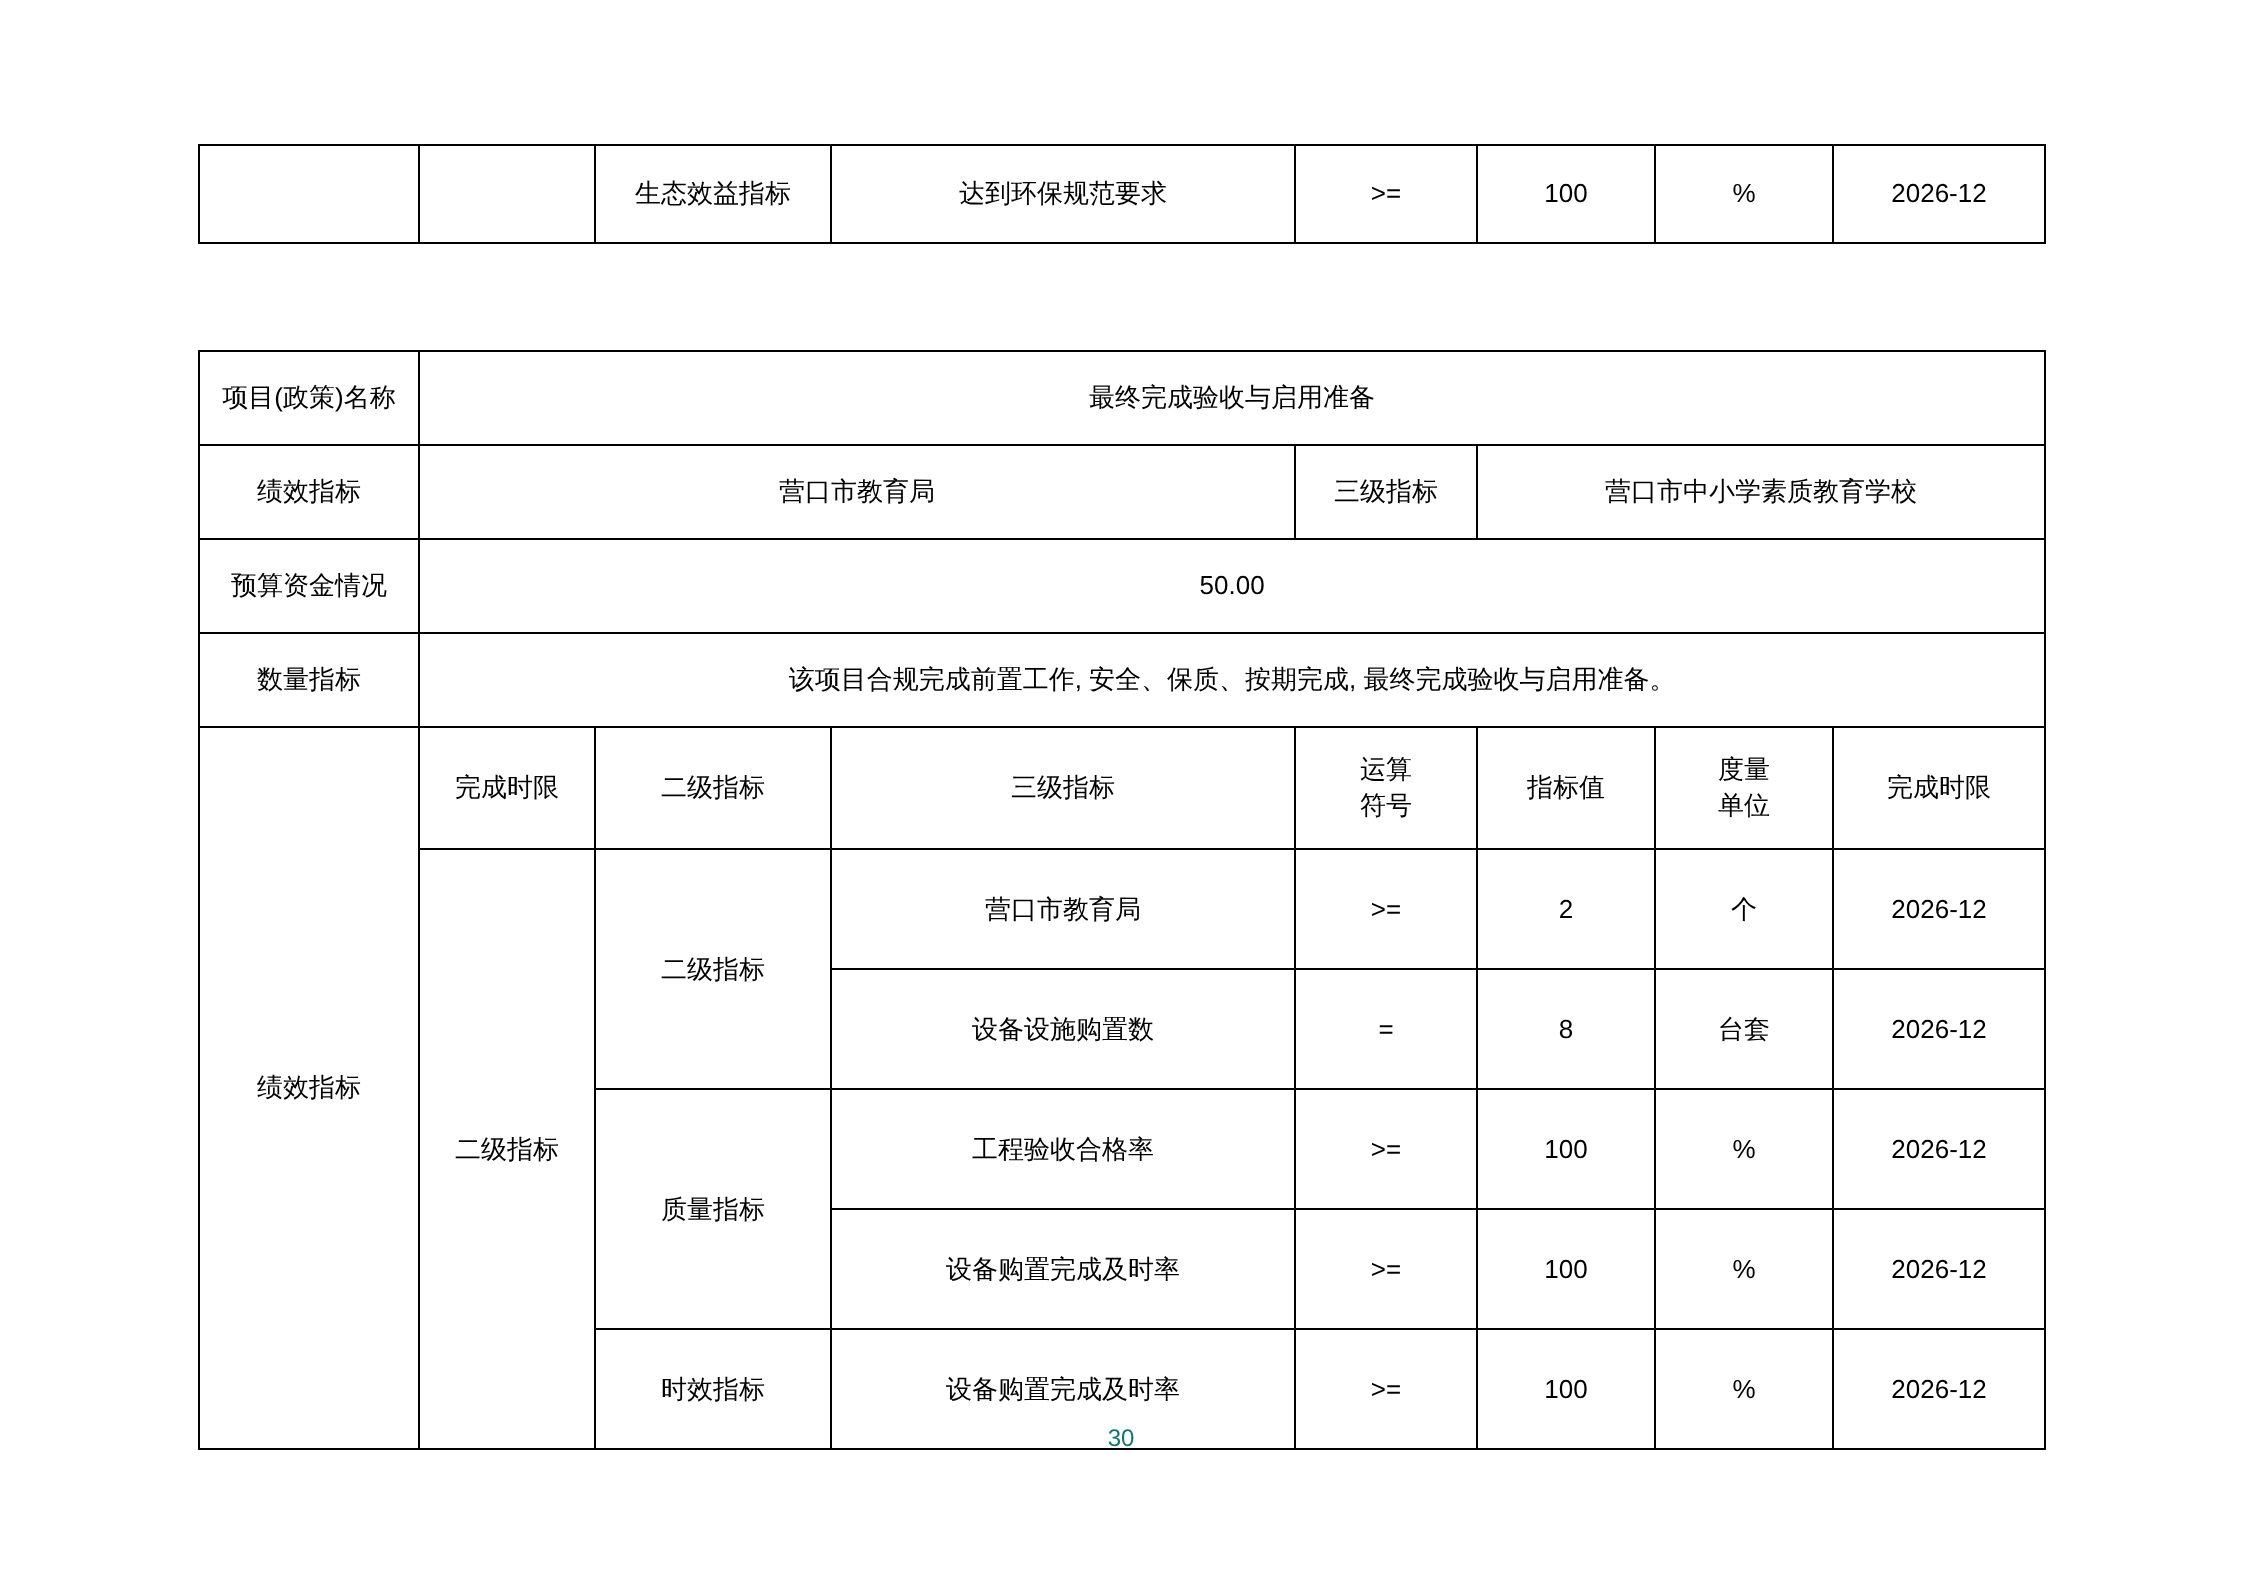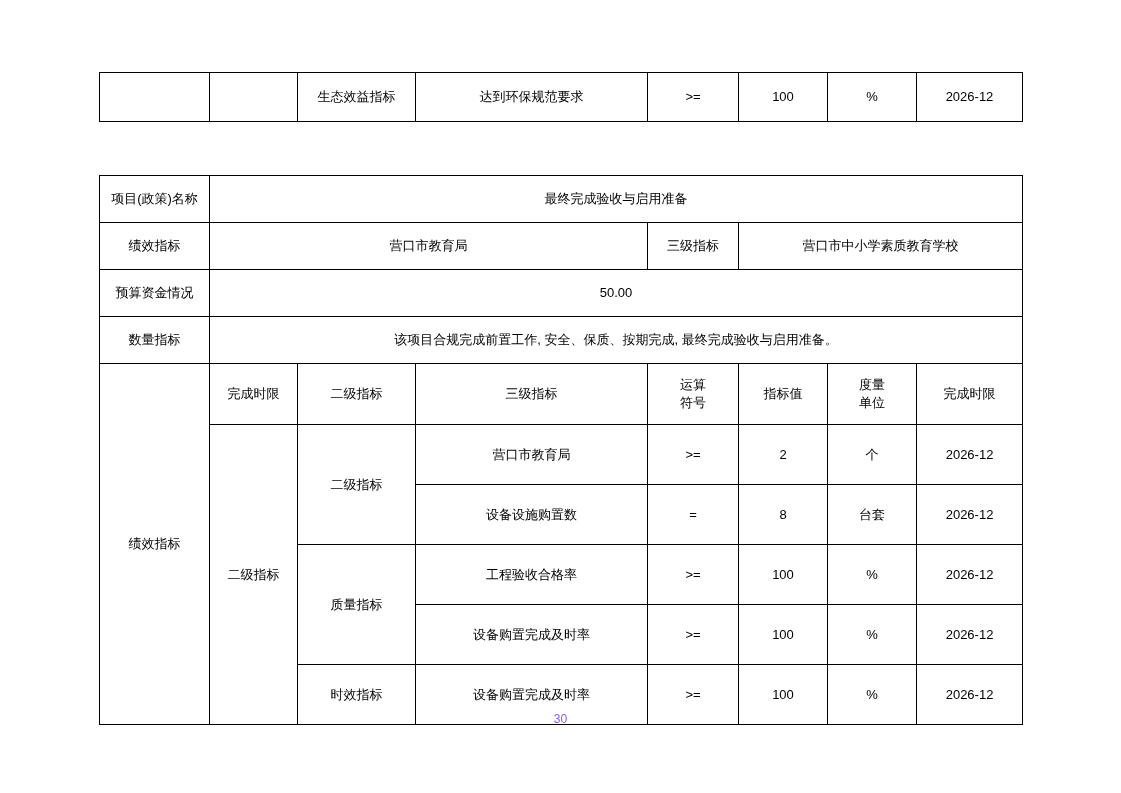--- a/index.html
+++ b/index.html
@@ -67,21 +67,21 @@
   }
 
   .page-number {
     position: absolute;
     left: 0;
     top: 712px;
     width: 1121px;
     text-align: center;
     font-size: 12px;
     font-family: "Liberation Sans", sans-serif;
-    color: #8b5cf6;
+    color: #0f766e;
   }
 </style>
 </head>
 <body>
 
 <div class="page">
 
   <table class="doc-table" id="top-table">
     <colgroup>
       <col style="width:110px">

